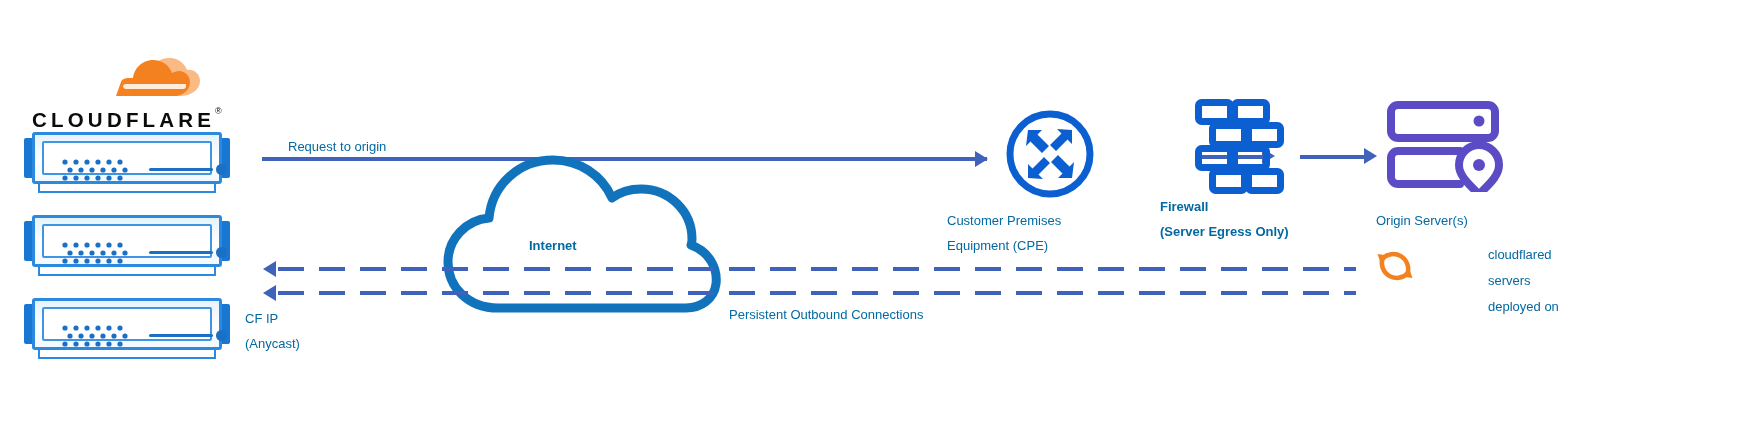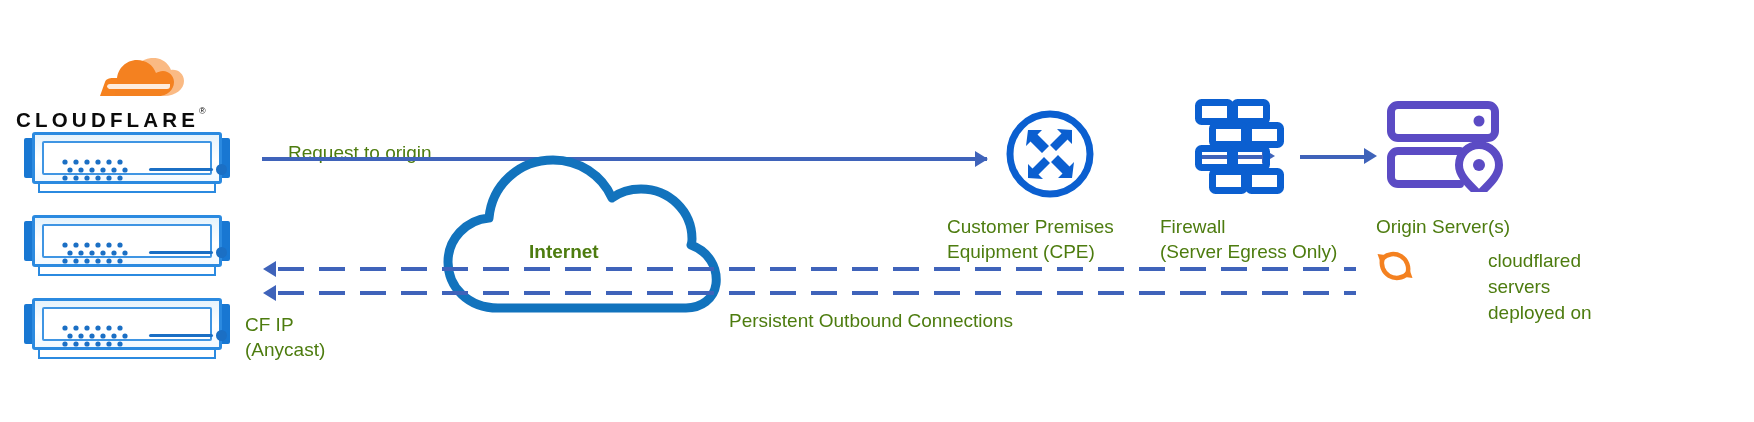--- a/index.html
+++ b/index.html
@@ -26,21 +26,21 @@
     left: 272px;
     top: 8px;
     font-size: 33px;
     color: #1667b5;
     letter-spacing: 0.2px;
     white-space: nowrap;
   }
 
   
   #cf-logo {
-    left: 14px;
+    left: 30px;
     top: 70px;
     width: 200px;
     height: 62px;
   }
   #cf-wordmark {
     position: absolute;
     left: 2px;
     top: 38px;
     font-size: 20.5px;
     font-weight: bold;
@@ -117,34 +117,33 @@
     left: 172px;
     top: 21px;
     width: 11px;
     height: 11px;
     border-radius: 50%;
     background: #1b6fc4;
   }
 
   
   .label {
-    color: #4d7c0f;
-    font-size: 19px;
+    color: #0369a1;
+    font-size: 13px;
     line-height: 25px;
     white-space: nowrap;
-    margin-top: 6px;
   }
   .label.center { }
 
   #lbl-request   { left: 288px; top: 134px; }
   #lbl-internet  { left: 529px; top: 233px; font-weight: bold; }
   #lbl-persist   { left: 729px; top: 302px; }
   #lbl-cfip      { left: 245px; top: 306px; white-space: normal; width: 130px; }
   #lbl-cpe       { left: 947px; top: 208px; width: 192px; }
-  #lbl-firewall  { left: 1160px; top: 208px; width: 200px; }
+  #lbl-firewall  { left: 1160px; top: 194px; width: 200px; font-weight: bold; }
   #lbl-origin    { left: 1376px; top: 208px; width: 160px; }
   #lbl-cloudflared {
     left: 1488px; top: 242px; width: 115px;
     white-space: normal;
     line-height: 26px;
   }
 
   
   #solid-line {
     left: 262px;

